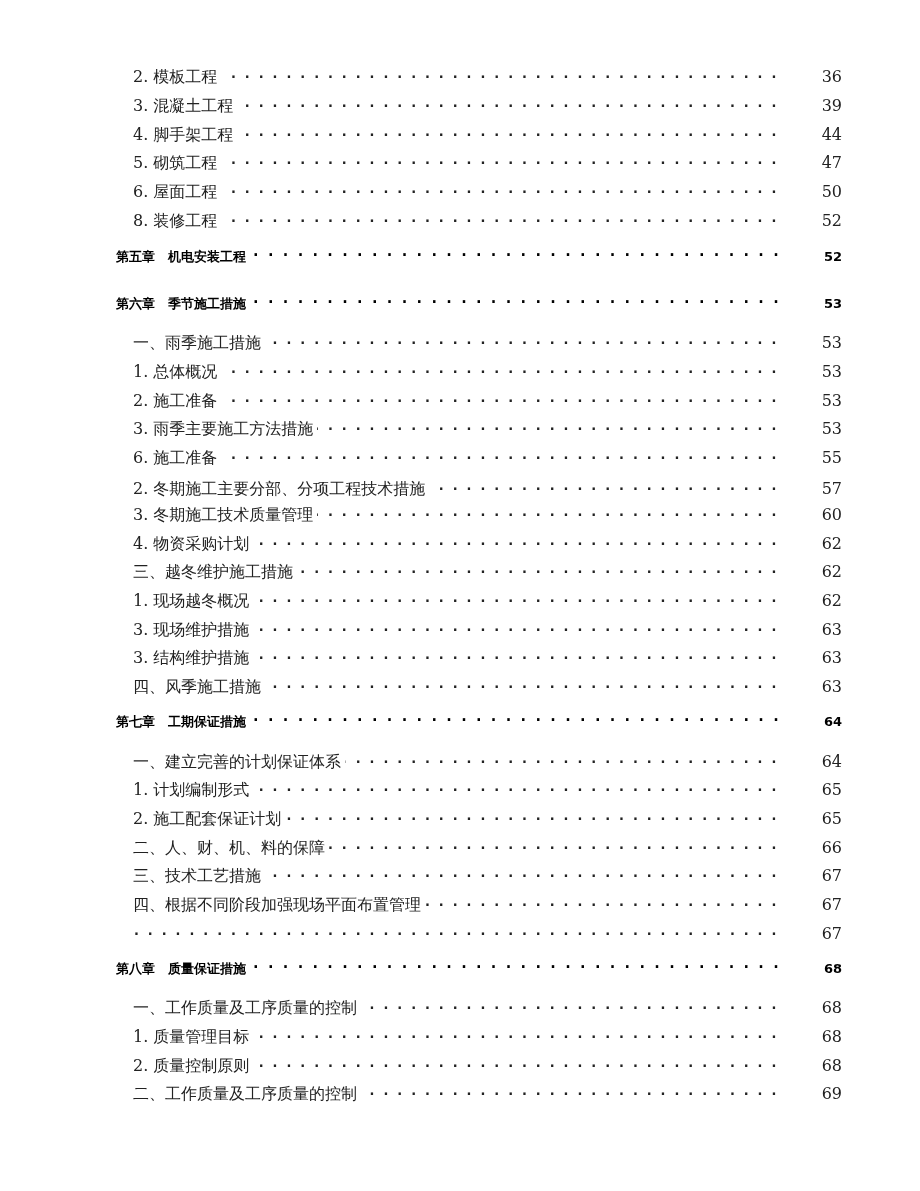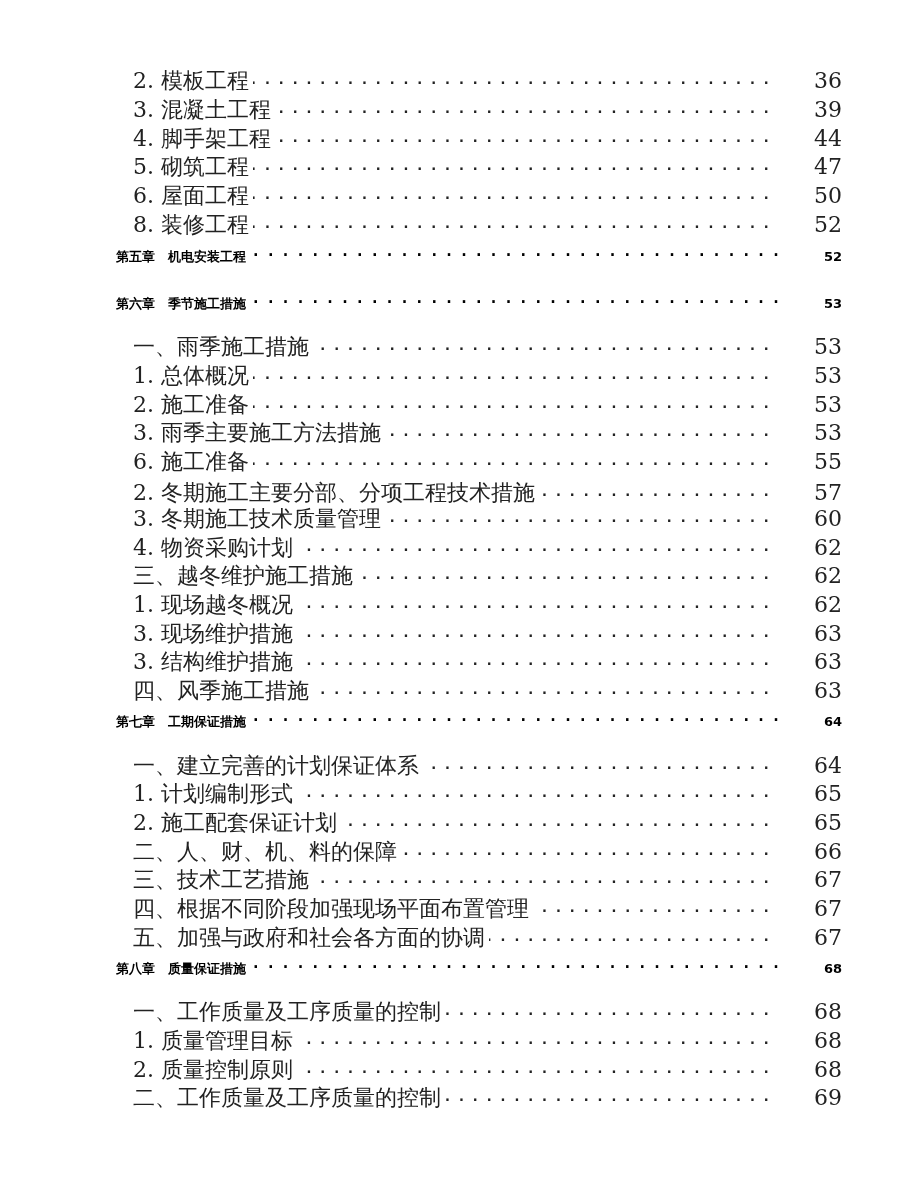--- a/index.html
+++ b/index.html
@@ -26,21 +26,21 @@
       left: 116px;
       width: 726px;
       display: flex;
       align-items: baseline;
       white-space: nowrap;
       overflow: hidden;
     }
     .row.sub {
       left: 133px;
       width: 709px;
-      font-size: 22px;
+      font-size: 16px;
       color: #222222;
     }
     .row.chapter {
       font-size: 13px;
       font-weight: bold;
       font-family: "DejaVu Sans", "Liberation Sans", sans-serif;
       color: #000000;
     }
     .row .label {
       flex: 0 0 auto;
@@ -220,21 +220,20 @@
       <span class="label">三、技术工艺措施</span>
       <span class="leader"></span>
       <span class="page">67</span>
     </div>
   <div class="row sub" style="top:894px">
       <span class="label">四、根据不同阶段加强现场平面布置管理</span>
       <span class="leader"></span>
       <span class="page">67</span>
     </div>
   <div class="row sub" style="top:923px">
-      <span class="label">五、加强与政府和社会各方面的协调</span>
       <span class="leader"></span>
       <span class="page">67</span>
     </div>
 
   <div class="row chapter" style="top:960px">
       <span class="label">第八章　质量保证措施</span>
       <span class="leader"></span>
       <span class="page">68</span>
     </div>
 

